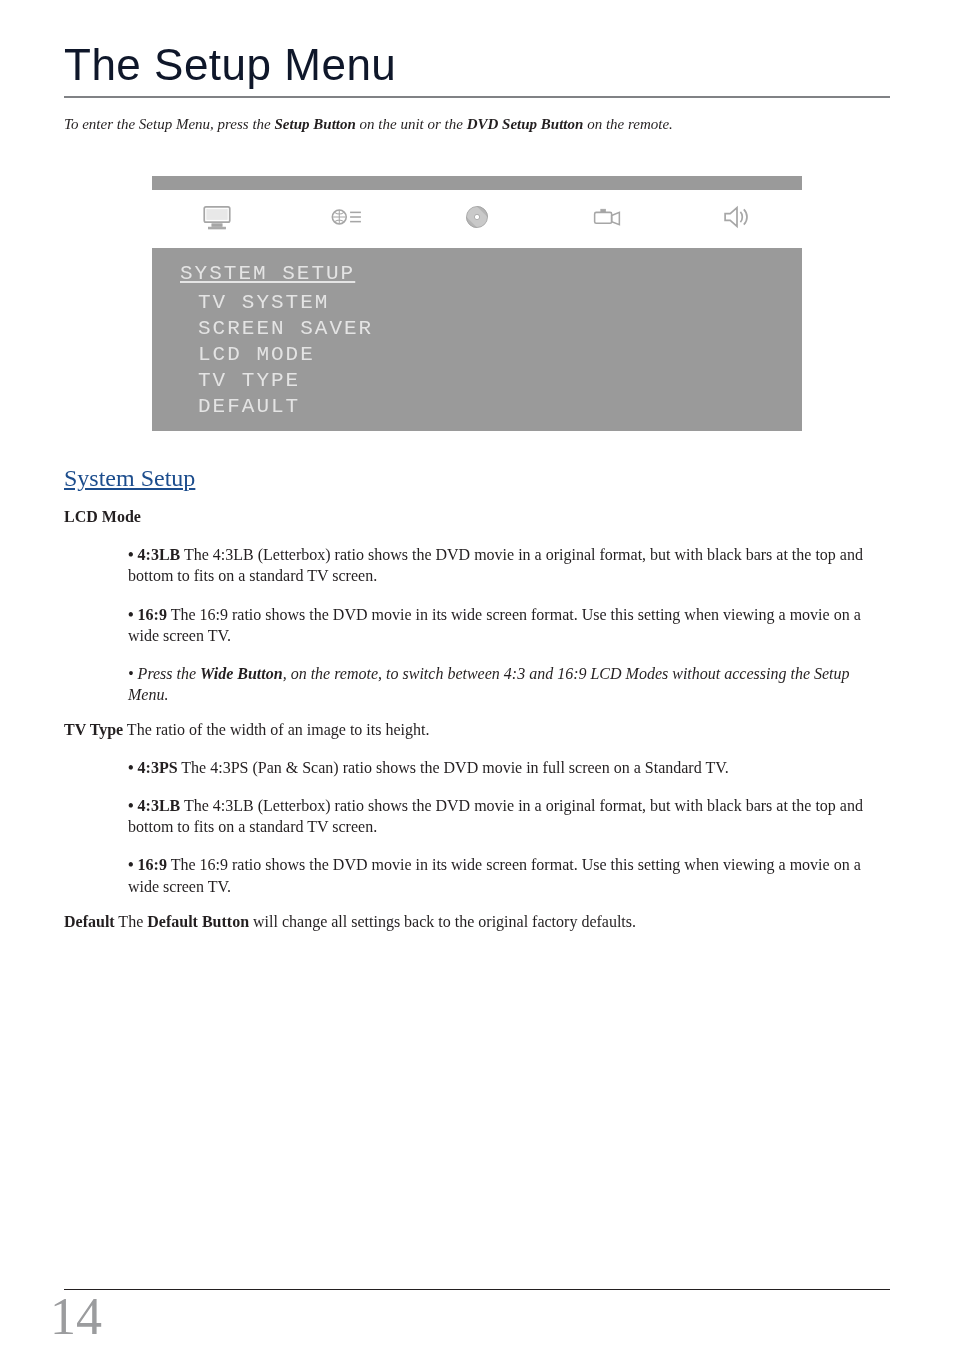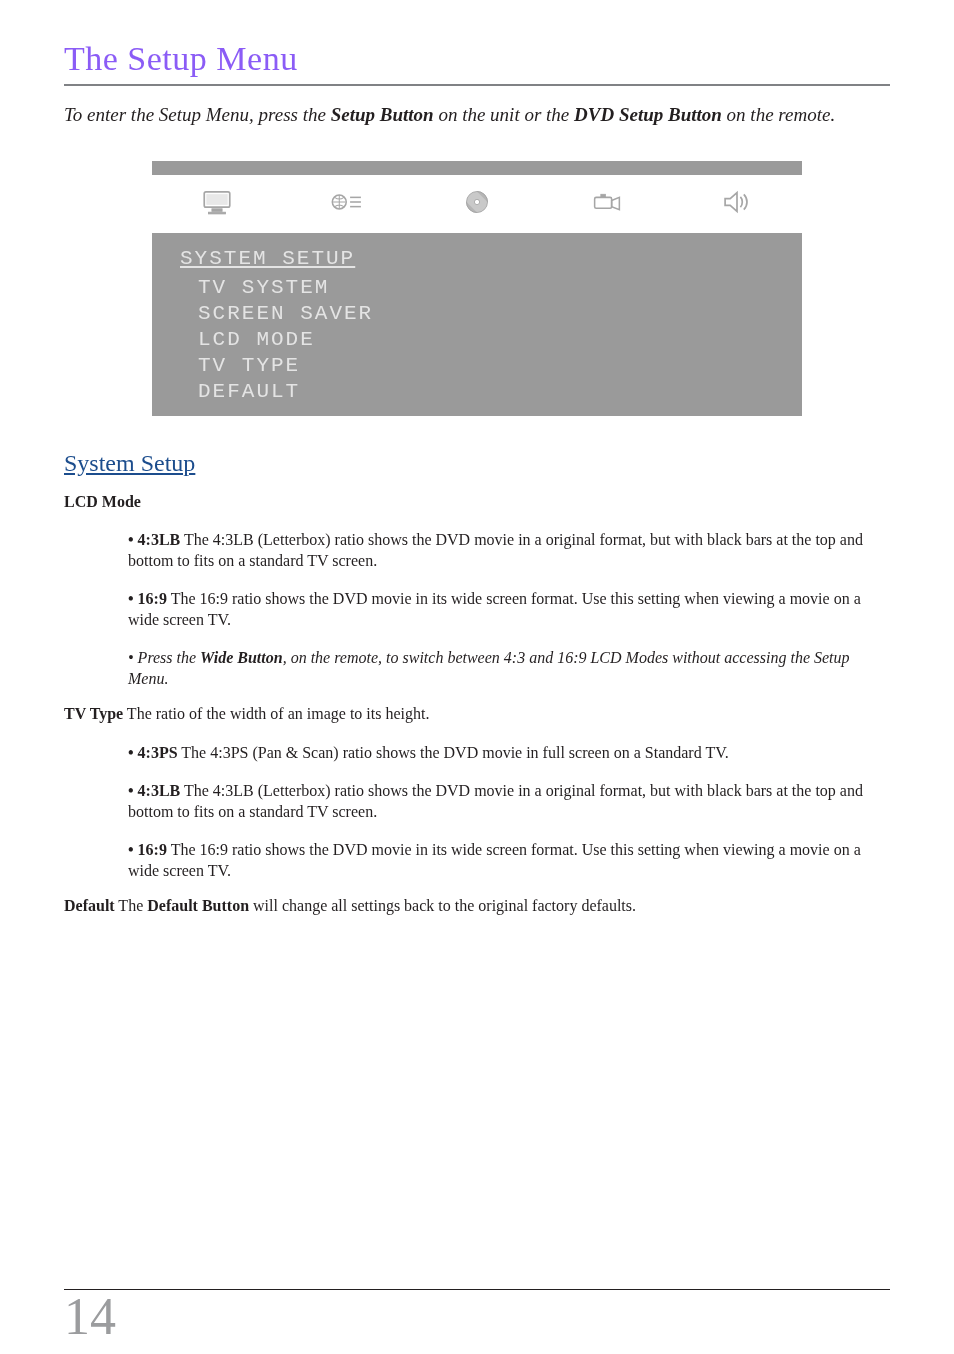--- a/index.html
+++ b/index.html
@@ -1,40 +1,40 @@
 <!DOCTYPE html>
 <html><head>
 <meta charset="utf-8">
 <style>
   html,body{margin:0;padding:0;background:#fff;font-family:"Times New Roman",Times,serif;color:#231f20}
   .page{width:954px;height:1354px;box-sizing:border-box;padding:40px 64px 20px 64px;position:relative}
-  .title{font-family:Liberation Serif, serif;font-weight:400;color:#8b5cf6;font-size:34px;letter-spacing:.5px}
+  .title{font-family:Liberation Sans, sans-serif;font-weight:400;color:#0f172a;font-size:44px;letter-spacing:.5px}
   .title-rule{border:none;border-top:2px solid #808285;margin:6px 0 16px 0}
-  .intro{font-style:italic;font-size:19px;line-height:1.35;margin-bottom:33px}
+  .intro{font-style:italic;font-size:15px;line-height:1.35;margin-bottom:42px}
   .intro .b{font-weight:bold;font-style:italic}
   .menu-wrap{display:flex;justify-content:center;margin-bottom:34px}
   .menu{width:650px;background:#9a9a9a}
   .menu-top-pad{height:14px}
   .tabs{display:flex;background:#fff;border-top:1px solid #fff;border-bottom:1px solid #fff}
   .tab{flex:1;height:56px;display:flex;align-items:center;justify-content:center}
   .tab svg{width:34px;height:28px;fill:#a6a6a6;stroke:#a6a6a6}
   .menu-body{padding:10px 28px 4px 28px;font-family:"Courier New",Courier,monospace;color:#e4e4e4;font-size:21px;letter-spacing:2px}
   .menu-sec-title{text-decoration:underline;margin:4px 0 6px 0;font-size:21px}
   .menu-items{margin:0 0 0 18px;padding:0;list-style:none}
   .menu-items li{margin:3px 0}
   .menu-exit{margin:54px 0 14px 18px}
   .menu-bottom-pad{height:6px}
   .section-head{color:#1c4d8d;font-size:24px;text-decoration:underline;margin:0 0 14px 0;font-family:"Times New Roman",Times,serif}
   .body{font-size:16px;line-height:1.32}
   .body p{margin:0 0 14px 0}
   .body .strong{font-weight:bold}
   .sub{margin-left:64px}
   .sub p{margin:17px 0 14px 0}
   .sub .it{font-style:italic}
-  .pagenum{position:absolute;left:64px;bottom:8px;font-size:52px;color:#9b9c9e;font-family:"Times New Roman",Times,serif}
+  .pagenum{position:absolute;left:50px;bottom:8px;font-size:52px;color:#9b9c9e;font-family:"Times New Roman",Times,serif}
   .pagenum-rule{position:absolute;left:64px;right:64px;bottom:64px;border-top:1.5px solid #231f20}
 </style>
 </head>
 <body>
 
 <div class="page">
 
   <div class="title">The Setup Menu</div>
   <hr class="title-rule">
 

